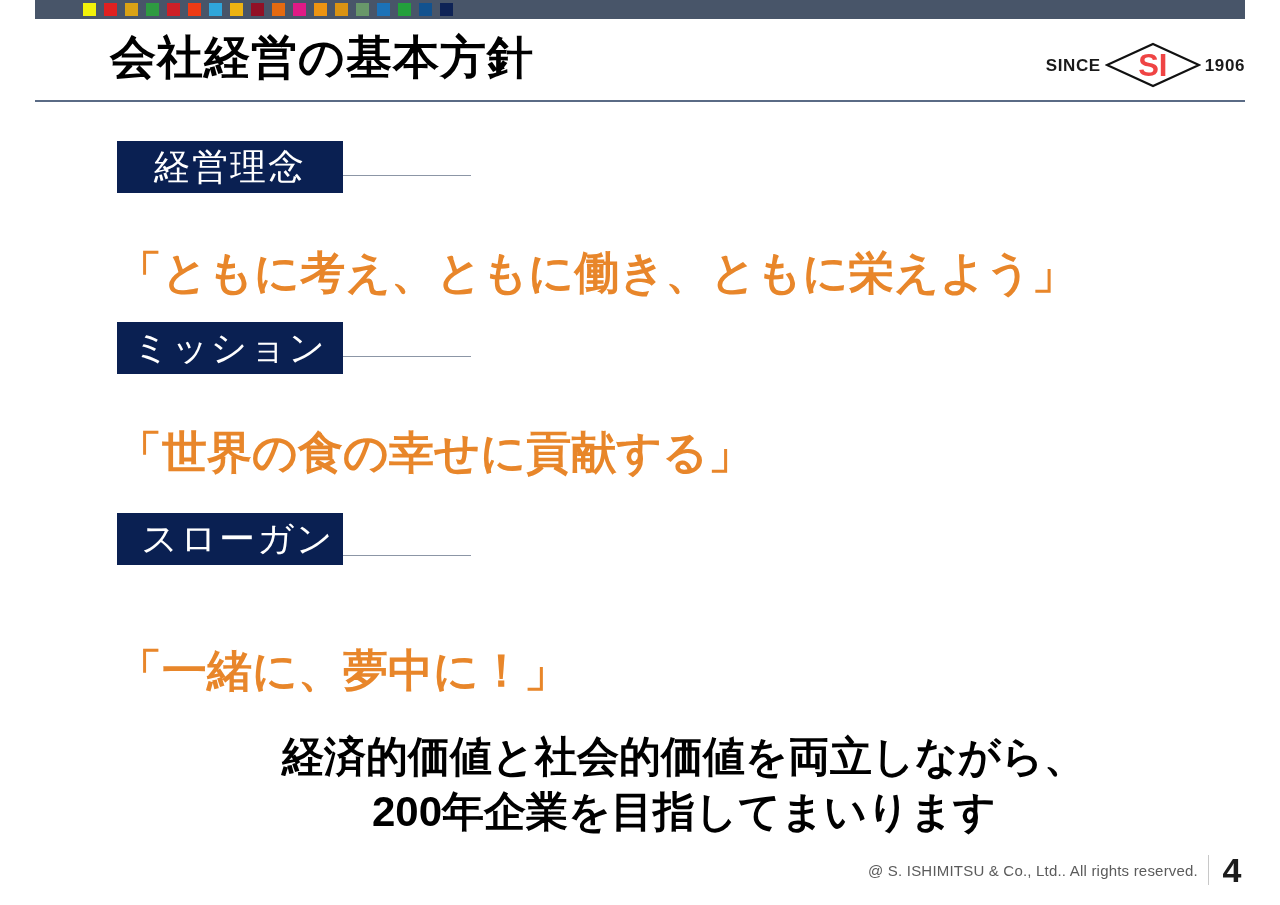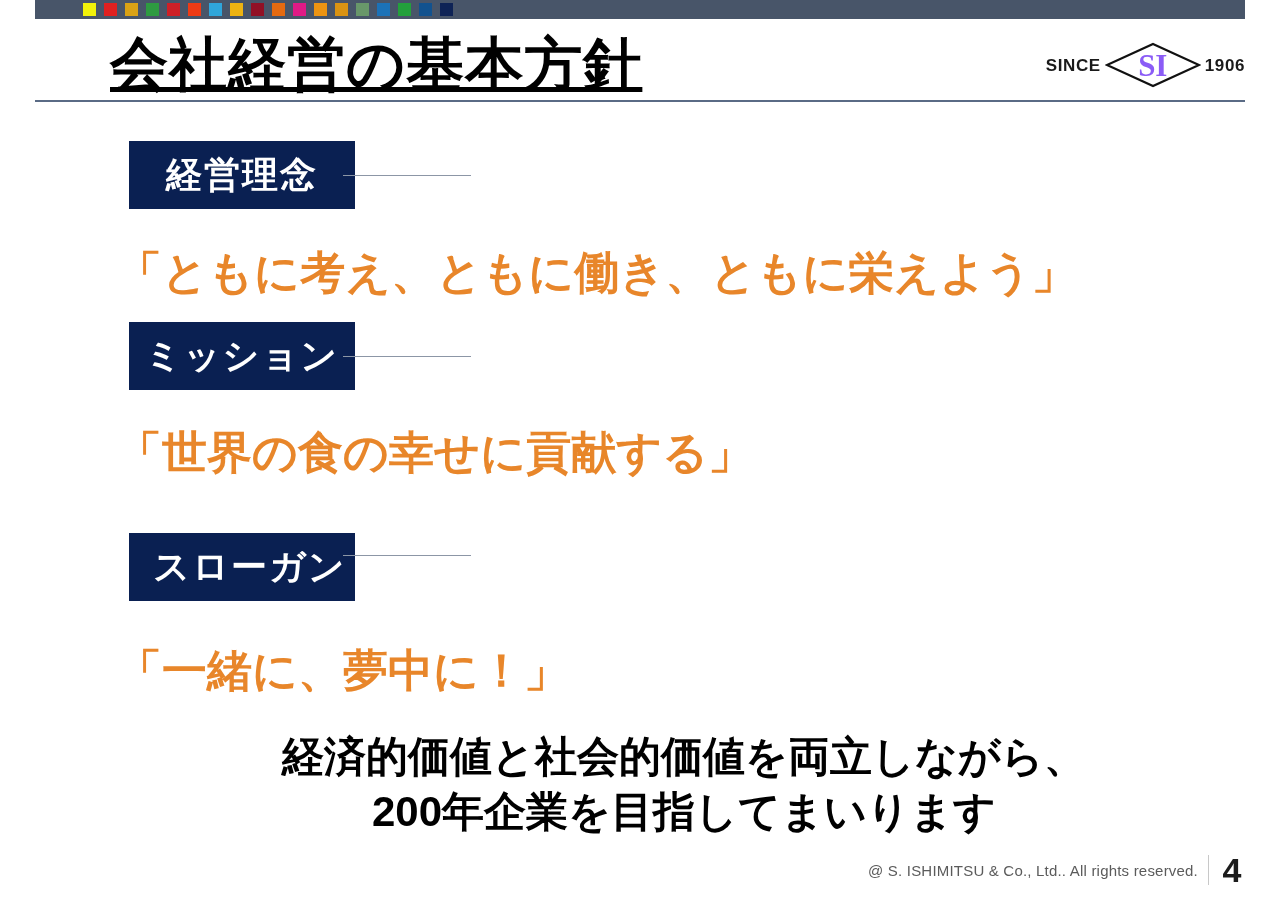--- a/index.html
+++ b/index.html
@@ -44,27 +44,26 @@
     width: 13px;
     height: 13px;
     display: block;
   }
 
   
   .title {
     position: absolute;
     left: 110px;
     top: 32px;
-    font-size: 58px;
+    font-size: 46px;
     font-weight: 700;
     color: #000000;
     letter-spacing: 1px;
     line-height: 1.1;
     white-space: nowrap;
-    text-decoration: underline;
   }
 
   .logo {
     position: absolute;
     right: 35px;
     top: 43px;
     display: flex;
     align-items: center;
     gap: 4px;
     height: 44px;
@@ -81,54 +80,53 @@
     position: relative;
     width: 96px;
     height: 46px;
     display: flex;
     align-items: center;
     justify-content: center;
   }
   .logo-diamond svg { position: absolute; left: 0; top: 0; }
   .logo-si {
     position: relative;
-    font-family: Liberation Serif, serif;
+    font-family: Liberation Sans, sans-serif;
     font-size: 31px;
     font-weight: 700;
-    color: #8b5cf6;
+    color: #ef4444;
     letter-spacing: 0px;
     line-height: 1;
     z-index: 2;
   }
 
   .header-rule {
     position: absolute;
     left: 35px;
     top: 100px;
     width: 1210px;
     height: 2px;
     background: #5a6b85;
   }
 
   
   .label-box {
     position: absolute;
     left: 117px;
     width: 226px;
-    height: 68px;
+    height: 52px;
     background: #0a2052;
     color: #ffffff;
     display: flex;
     align-items: center;
     justify-content: center;
     font-size: 36px;
-    font-weight: 700;
+    font-weight: 400;
     letter-spacing: 2px;
     box-sizing: border-box;
-    margin-left: 12px;
   }
   .connector {
     position: absolute;
     left: 343px;
     width: 128px;
     height: 1px;
     background: #8c96a6;
   }
 
   
@@ -231,21 +229,21 @@
   <div class="header-rule"></div>
 
   <div class="label-box" style="top:141px;">経営理念</div>
   <div class="connector" style="top:175px;"></div>
   <div class="statement" style="top:248px;">「ともに考え、ともに働き、ともに栄えよう」</div>
 
   <div class="label-box" style="top:322px;">ミッション</div>
   <div class="connector" style="top:356px;"></div>
   <div class="statement" style="top:428px;">「世界の食の幸せに貢献する」</div>
 
-  <div class="label-box" style="top:533px;padding-left:16px;">スローガン</div>
+  <div class="label-box" style="top:513px;padding-left:16px;">スローガン</div>
   <div class="connector" style="top:555px;"></div>
   <div class="statement" style="top:646px;">「一緒に、夢中に！」</div>
 
   <div class="closing line1">経済的価値と社会的価値を両立しながら、</div>
   <div class="closing line2">200年企業を目指してまいります</div>
 
   <div class="footer">
     <span class="copyright">@ S. ISHIMITSU &amp; Co., Ltd.. All rights reserved.</span>
     <span class="footer-sep"></span>
     <span class="page-number">4</span>

